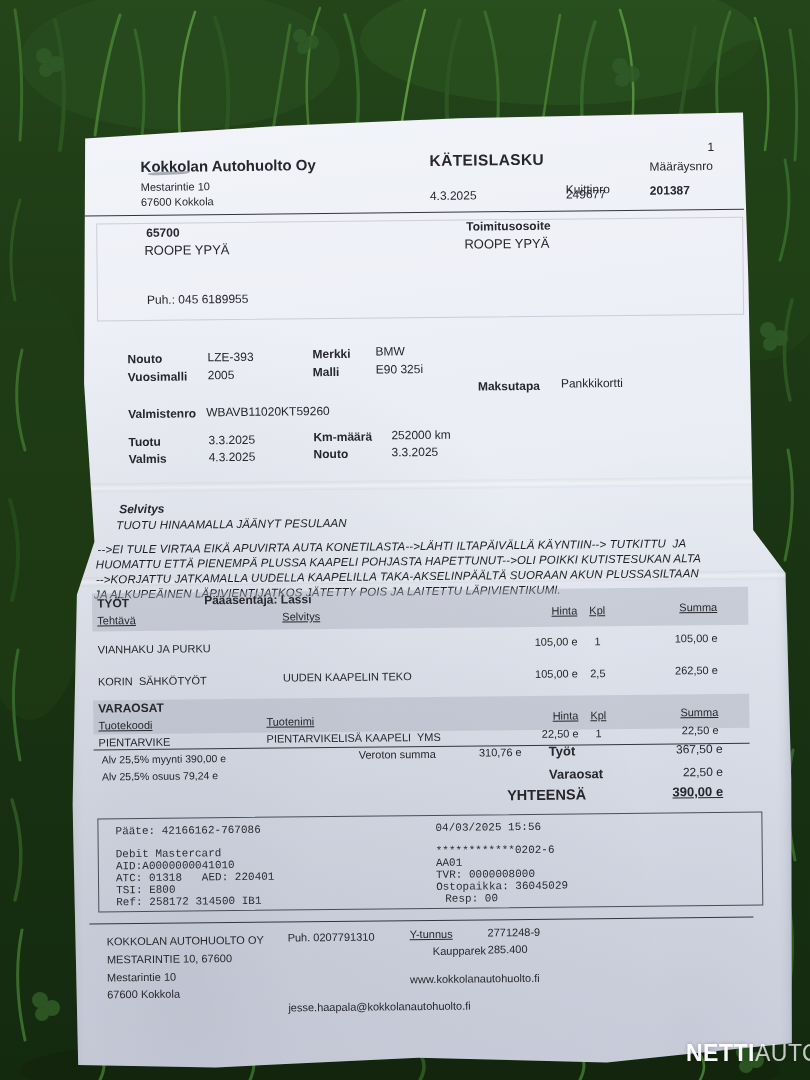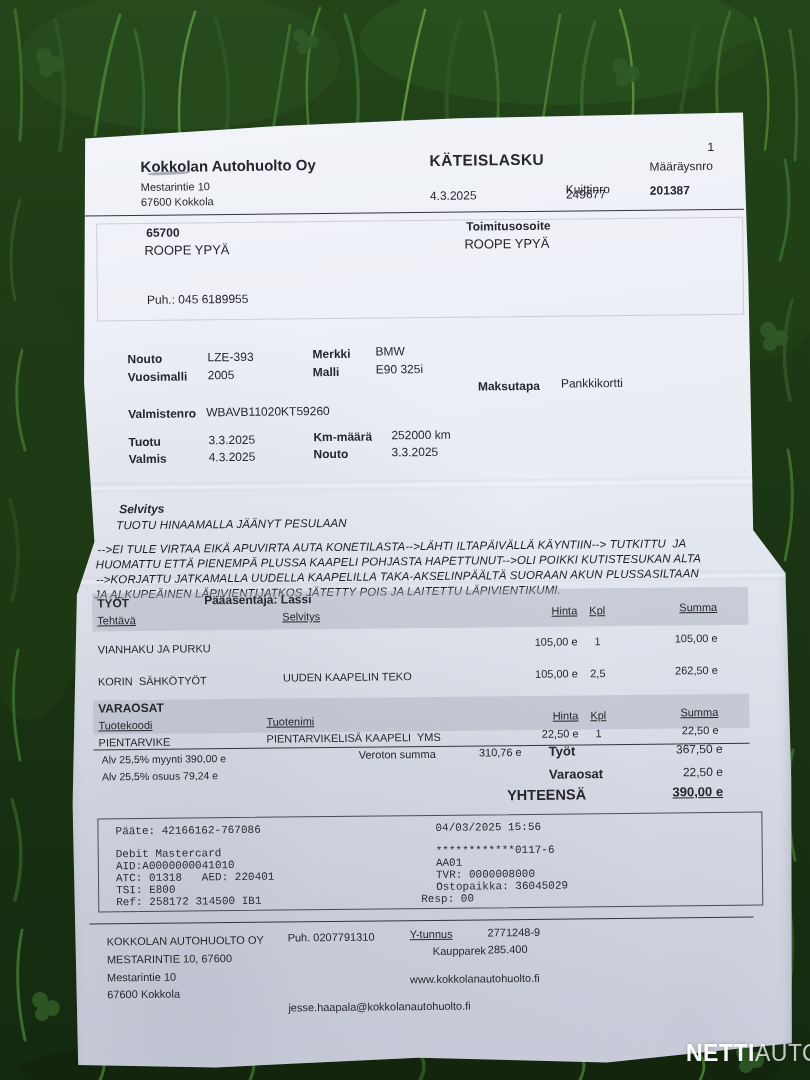--- a/index.html
+++ b/index.html
@@ -218,29 +218,29 @@
     <div class="p right" style="left:555px;top:634px;width:100px;">367,50 e</div>
     <div class="p b" style="left:481px;top:657px;font-size:13px;">Varaosat</div>
     <div class="p right" style="left:555px;top:657px;width:100px;">22,50 e</div>
     <div class="p b" style="left:439px;top:676px;font-size:14.5px;">YHTEENSÄ</div>
     <div class="p b u right" style="left:551px;top:676px;width:104px;font-size:13px;">390,00 e</div>
 
     <div class="paybox" style="left:29px;top:703px;width:663px;height:92px;"></div>
     <div class="p mono" style="left:47px;top:710px;">Pääte: 42166162-767086</div>
     <div class="p mono" style="left:367px;top:710px;">04/03/2025 15:56</div>
     <div class="p mono" style="left:47px;top:733px;">Debit Mastercard</div>
-    <div class="p mono" style="left:367px;top:733px;">************0117-6</div>
+    <div class="p mono" style="left:367px;top:733px;">************0202-6</div>
     <div class="p mono" style="left:47px;top:745px;">AID:A0000000041010</div>
     <div class="p mono" style="left:367px;top:745px;">AA01</div>
     <div class="p mono" style="left:47px;top:757px;">ATC: 01318   AED: 220401</div>
     <div class="p mono" style="left:367px;top:757px;">TVR: 0000008000</div>
     <div class="p mono" style="left:47px;top:769px;">TSI: E800</div>
     <div class="p mono" style="left:367px;top:769px;">Ostopaikka: 36045029</div>
     <div class="p mono" style="left:47px;top:781px;">Ref: 258172 314500 IB1</div>
-    <div class="p mono" style="left:352px;top:781px;text-align:center;">Resp: 00</div>
+    <div class="p mono" style="left:376px;top:781px;text-align:center;">Resp: 00</div>
 
     <div class="rule" style="left:20px;top:808px;width:664px;"></div>
     <div class="p sm" style="left:37px;top:820px;">KOKKOLAN AUTOHUOLTO OY</div>
     <div class="p sm" style="left:37px;top:838px;">MESTARINTIE 10, 67600</div>
     <div class="p sm" style="left:37px;top:856px;">Mestarintie 10</div>
     <div class="p sm" style="left:37px;top:873px;">67600 Kokkola</div>
     <div class="p sm" style="left:218px;top:818px;">Puh. 0207791310</div>
     <div class="p sm" style="left:340px;top:816px;text-decoration:underline;">Y-tunnus</div>
     <div class="p sm" style="left:418px;top:815px;">2771248-9</div>
     <div class="p sm" style="left:340px;top:833px;margin-left:23px;">Kaupparek</div>

